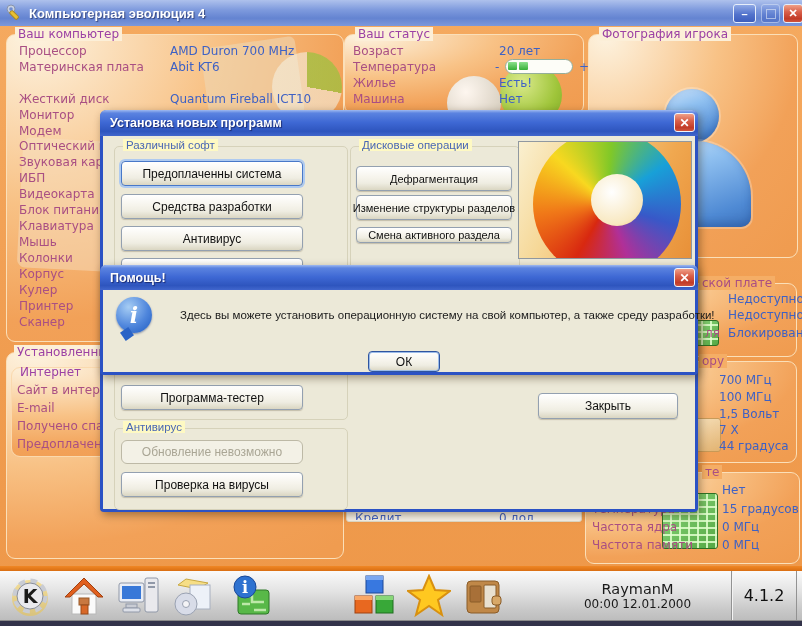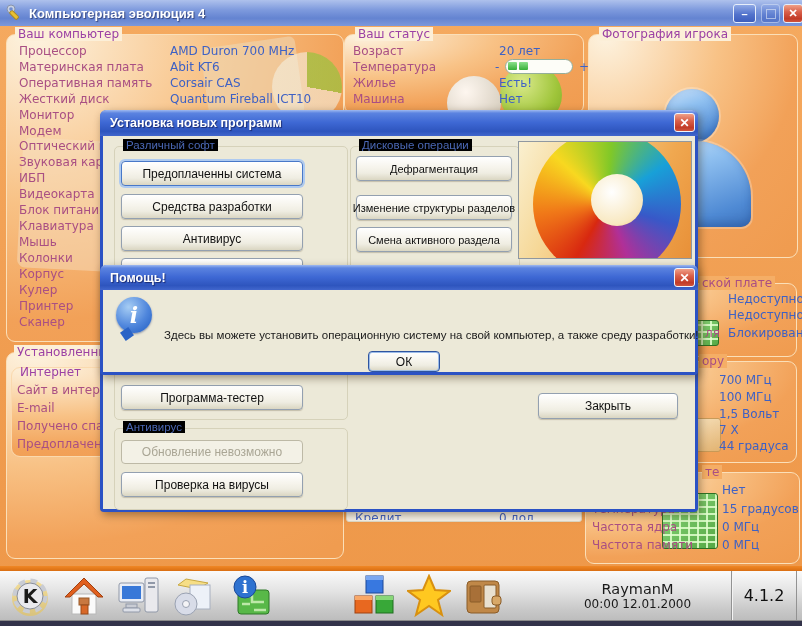--- a/index.html
+++ b/index.html
@@ -35,29 +35,29 @@
   .win{position:absolute;background:#2B52C4;border-radius:7px 7px 4px 4px;box-shadow:2px 3px 9px rgba(60,40,10,.45);}
   .wtitle{position:absolute;left:0;top:0;right:0;height:26px;border-radius:6px 6px 0 0;box-sizing:border-box;
     background:linear-gradient(180deg,#9FB9F0 0%,#5B83E0 12%,#3E68D4 48%,#2E55BE 82%,#4166CC 100%);
     color:#fff;font:bold 12.5px "Liberation Sans",sans-serif;display:flex;align-items:center;padding-left:10px;
     text-shadow:1px 1px 1px rgba(20,30,90,.8);}
   .wbody{position:absolute;left:3px;right:3px;bottom:3px;top:26px;background:#ECE9D8;}
   .wclose{position:absolute;width:21px;height:19px;border-radius:3px;border:1px solid #F0F4FC;box-sizing:border-box;
     background:linear-gradient(180deg,#F0A088 0%,#D9604A 40%,#C23C28 80%,#D0543C 100%);
     color:#fff;display:flex;align-items:center;justify-content:center;font:bold 12px "Liberation Sans",sans-serif;}
   .grp{position:absolute;border:1px solid #D6D2BA;border-radius:5px;}
-  .gt{position:absolute;top:-8px;left:8px;background:#000000;padding:0 3px;
+  .gt{position:absolute;top:-8px;left:8px;background:#fef9c3;padding:0 3px;
     font:11.5px "Liberation Sans",sans-serif;color:#4A67B4;white-space:nowrap;}
   .btn{position:absolute;display:flex;align-items:center;justify-content:center;box-sizing:border-box;
     background:linear-gradient(180deg,#FFFFFF 0%,#F6F4EC 45%,#EFEDE2 70%,#DAD6C2 100%);
     border:1px solid #93A0B0;border-radius:4px;font:12px "Liberation Sans",sans-serif;color:#111;
     box-shadow:0 1px 1px rgba(120,110,90,.35);white-space:nowrap;}
   .btn.focus{border-color:#4878C8;box-shadow:0 0 0 2px #AECAF0,0 1px 1px rgba(120,110,90,.3);}
   .btn.default{border-color:#2F55A0;box-shadow:inset 0 0 0 1px #9CBCE8;}
-  .btn.disabled{background:#F3F1E6;border-color:#BDB9A6;color:#AAA695;box-shadow:none;}
+  .btn.disabled{background:#F3F1E6;border-color:#BDB9A6;color:#AAA695;box-shadow:none;border-radius:6px;}
   
   .photo{position:absolute;border:1px solid #9098A0;background:linear-gradient(115deg,#FAF0D0 0%,#F6D898 30%,#F0A850 70%,#E89038 100%);overflow:hidden;}
   .swirl{position:absolute;left:14px;top:-12px;width:148px;height:148px;border-radius:50%;
     background:conic-gradient(from 210deg,#D82810,#F07818,#F8D820,#80C828,#18A0D8,#3858C8,#B03098,#D82810);}
   .swirlc{position:absolute;left:58px;top:44px;width:52px;height:52px;border-radius:50%;
     background:radial-gradient(circle at 40% 35%,#FFFFFF 0%,#F8E8C0 70%,#F0C060 100%);}
   
   .infoic{position:absolute;width:36px;height:36px;border-radius:50%;
     background:radial-gradient(circle at 35% 28%,#A6CDF4 0%,#4F86DC 55%,#1E5AC0 100%);
     color:#fff;display:flex;align-items:center;justify-content:center;font:bold italic 22px "DejaVu Serif",serif;
@@ -106,21 +106,20 @@
       </div>
     <div class="capbtn capred" style="left:783px;width:20px;">
         <span>✕</span>
       </div>
   </div>
 
   <div class="opanel" style="left:6px;top:34px;width:336px;height:306px;">
     <span class="ptitle" style="left:8px;background:#FCEFD8;">Ваш компьютер</span>
     <div class="row" style="left:12px;top:9px;width:320px;"><span class="pink">Процессор</span><span class="vcol blue" style="left:151px;">AMD Duron 700 MHz</span></div>
     <div class="row" style="left:12px;top:25px;width:320px;"><span class="pink">Материнская плата</span><span class="vcol blue" style="left:151px;">Abit KT6</span></div>
-    <div class="row" style="left:12px;top:41px;width:320px;"><span class="pink">Оперативная память</span><span class="vcol blue" style="left:151px;">Corsair CAS</span></div>
     <div class="row" style="left:12px;top:57px;width:320px;"><span class="pink">Жесткий диск</span><span class="vcol blue" style="left:151px;">Quantum Fireball ICT10</span></div>
     <div class="row" style="left:12px;top:73px;"><span class="pink">Монитор</span></div>
     <div class="row" style="left:12px;top:89px;"><span class="pink">Модем</span></div>
     <div class="row" style="left:12px;top:104px;"><span class="pink">Оптический при</span></div>
     <div class="row" style="left:12px;top:120px;"><span class="pink">Звуковая карта</span></div>
     <div class="row" style="left:12px;top:136px;"><span class="pink">ИБП</span></div>
     <div class="row" style="left:12px;top:152px;"><span class="pink">Видеокарта</span></div>
     <div class="row" style="left:12px;top:168px;"><span class="pink">Блок питания</span></div>
     <div class="row" style="left:12px;top:184px;"><span class="pink">Клавиатура</span></div>
     <div class="row" style="left:12px;top:200px;"><span class="pink">Мышь</span></div>
@@ -219,27 +218,27 @@
         <span>Антивирус</span>
       </div>
     <div class="btn" style="left:21px;top:148px;width:182px;height:25px;"></div>
     <div class="btn" style="left:21px;top:275px;width:182px;height:25px;">
         <span>Программа-тестер</span>
       </div>
 
     <div class="grp" style="left:250px;top:36px;width:168px;height:215px;">
       <span class="gt">Дисковые операции</span>
     </div>
-    <div class="btn" style="left:256px;top:46px;width:156px;height:25px;font-size:11px;">
+    <div class="btn" style="left:256px;top:56px;width:156px;height:25px;font-size:11px;">
         <span>Дефрагментация</span>
       </div>
     <div class="btn" style="left:256px;top:85px;width:156px;height:25px;font-size:11px;">
         <span>Изменение структуры разделов</span>
       </div>
-    <div class="btn" style="left:256px;top:117px;width:156px;height:25px;font-size:11px;">
+    <div class="btn" style="left:256px;top:117px;width:156px;height:16px;font-size:11px;">
         <span>Смена активного раздела</span>
       </div>
 
     <div class="photo" style="left:418px;top:31px;width:172px;height:116px;">
       <div class="swirl">
           <div class="swirlc"></div>
         </div>
     </div>
 
     <div class="grp" style="left:14px;top:318px;width:232px;height:80px;">
@@ -260,21 +259,21 @@
   <div class="win" style="left:100px;top:265px;width:598px;height:110px;z-index:30;">
     <div class="wtitle" style="height:25px;">
         <span>Помощь!</span>
       </div>
     <div class="wbody" style="top:25px;"></div>
     <div class="wclose" style="left:574px;top:3px;">
         <span>✕</span>
       </div>
     <div class="infoic" style="left:16px;top:32px;">i</div>
     <div class="infotail" style="left:22px;top:64px;"></div>
-    <div style="position:absolute;left:64px;top:44px;font:11.5px 'Liberation Sans',sans-serif;color:#1A1A1A;white-space:nowrap;margin-top:20px;">Здесь вы можете установить операционную систему на свой компьютер, а также среду разработки!</div>
+    <div style="position:absolute;left:80px;top:44px;font:11.5px 'Liberation Sans',sans-serif;color:#1A1A1A;white-space:nowrap;">Здесь вы можете установить операционную систему на свой компьютер, а также среду разработки!</div>
     <div class="btn default" style="left:268px;top:86px;width:72px;height:21px;">
         <span>ОК</span>
       </div>
   </div>
 
   <div class="taskbar">
     <div class="tb-orange"></div>
     <div class="tb-body"></div>
 
     <svg class="tbi" style="left:8px;" viewBox="0 0 44 44">

